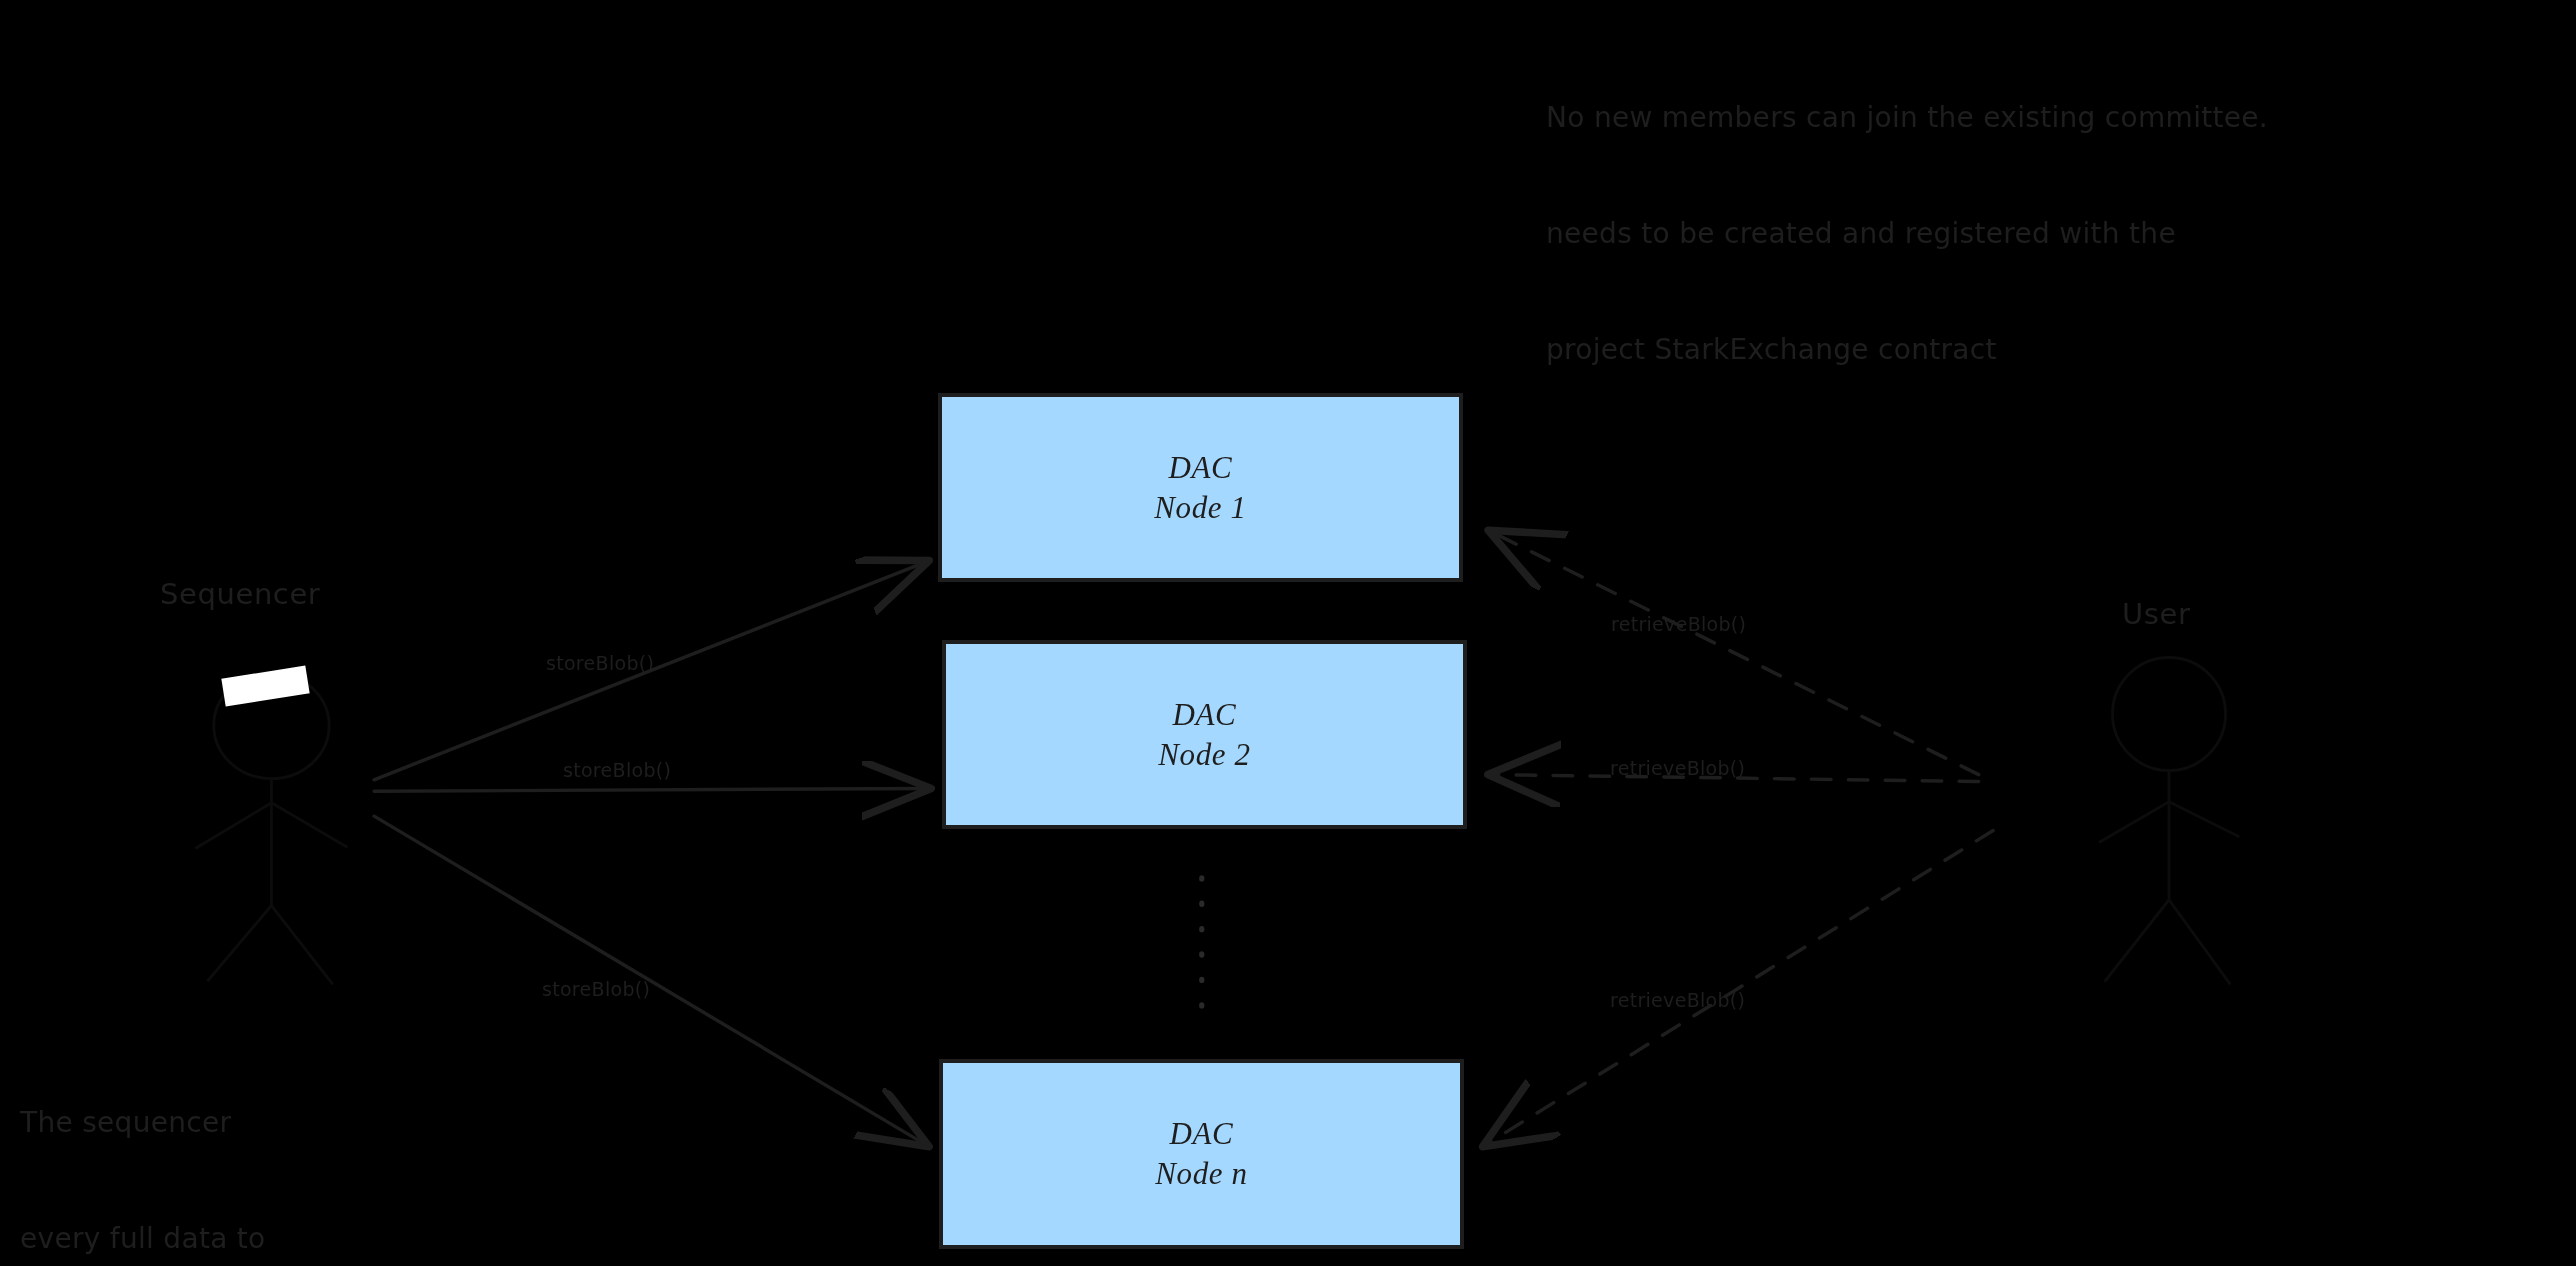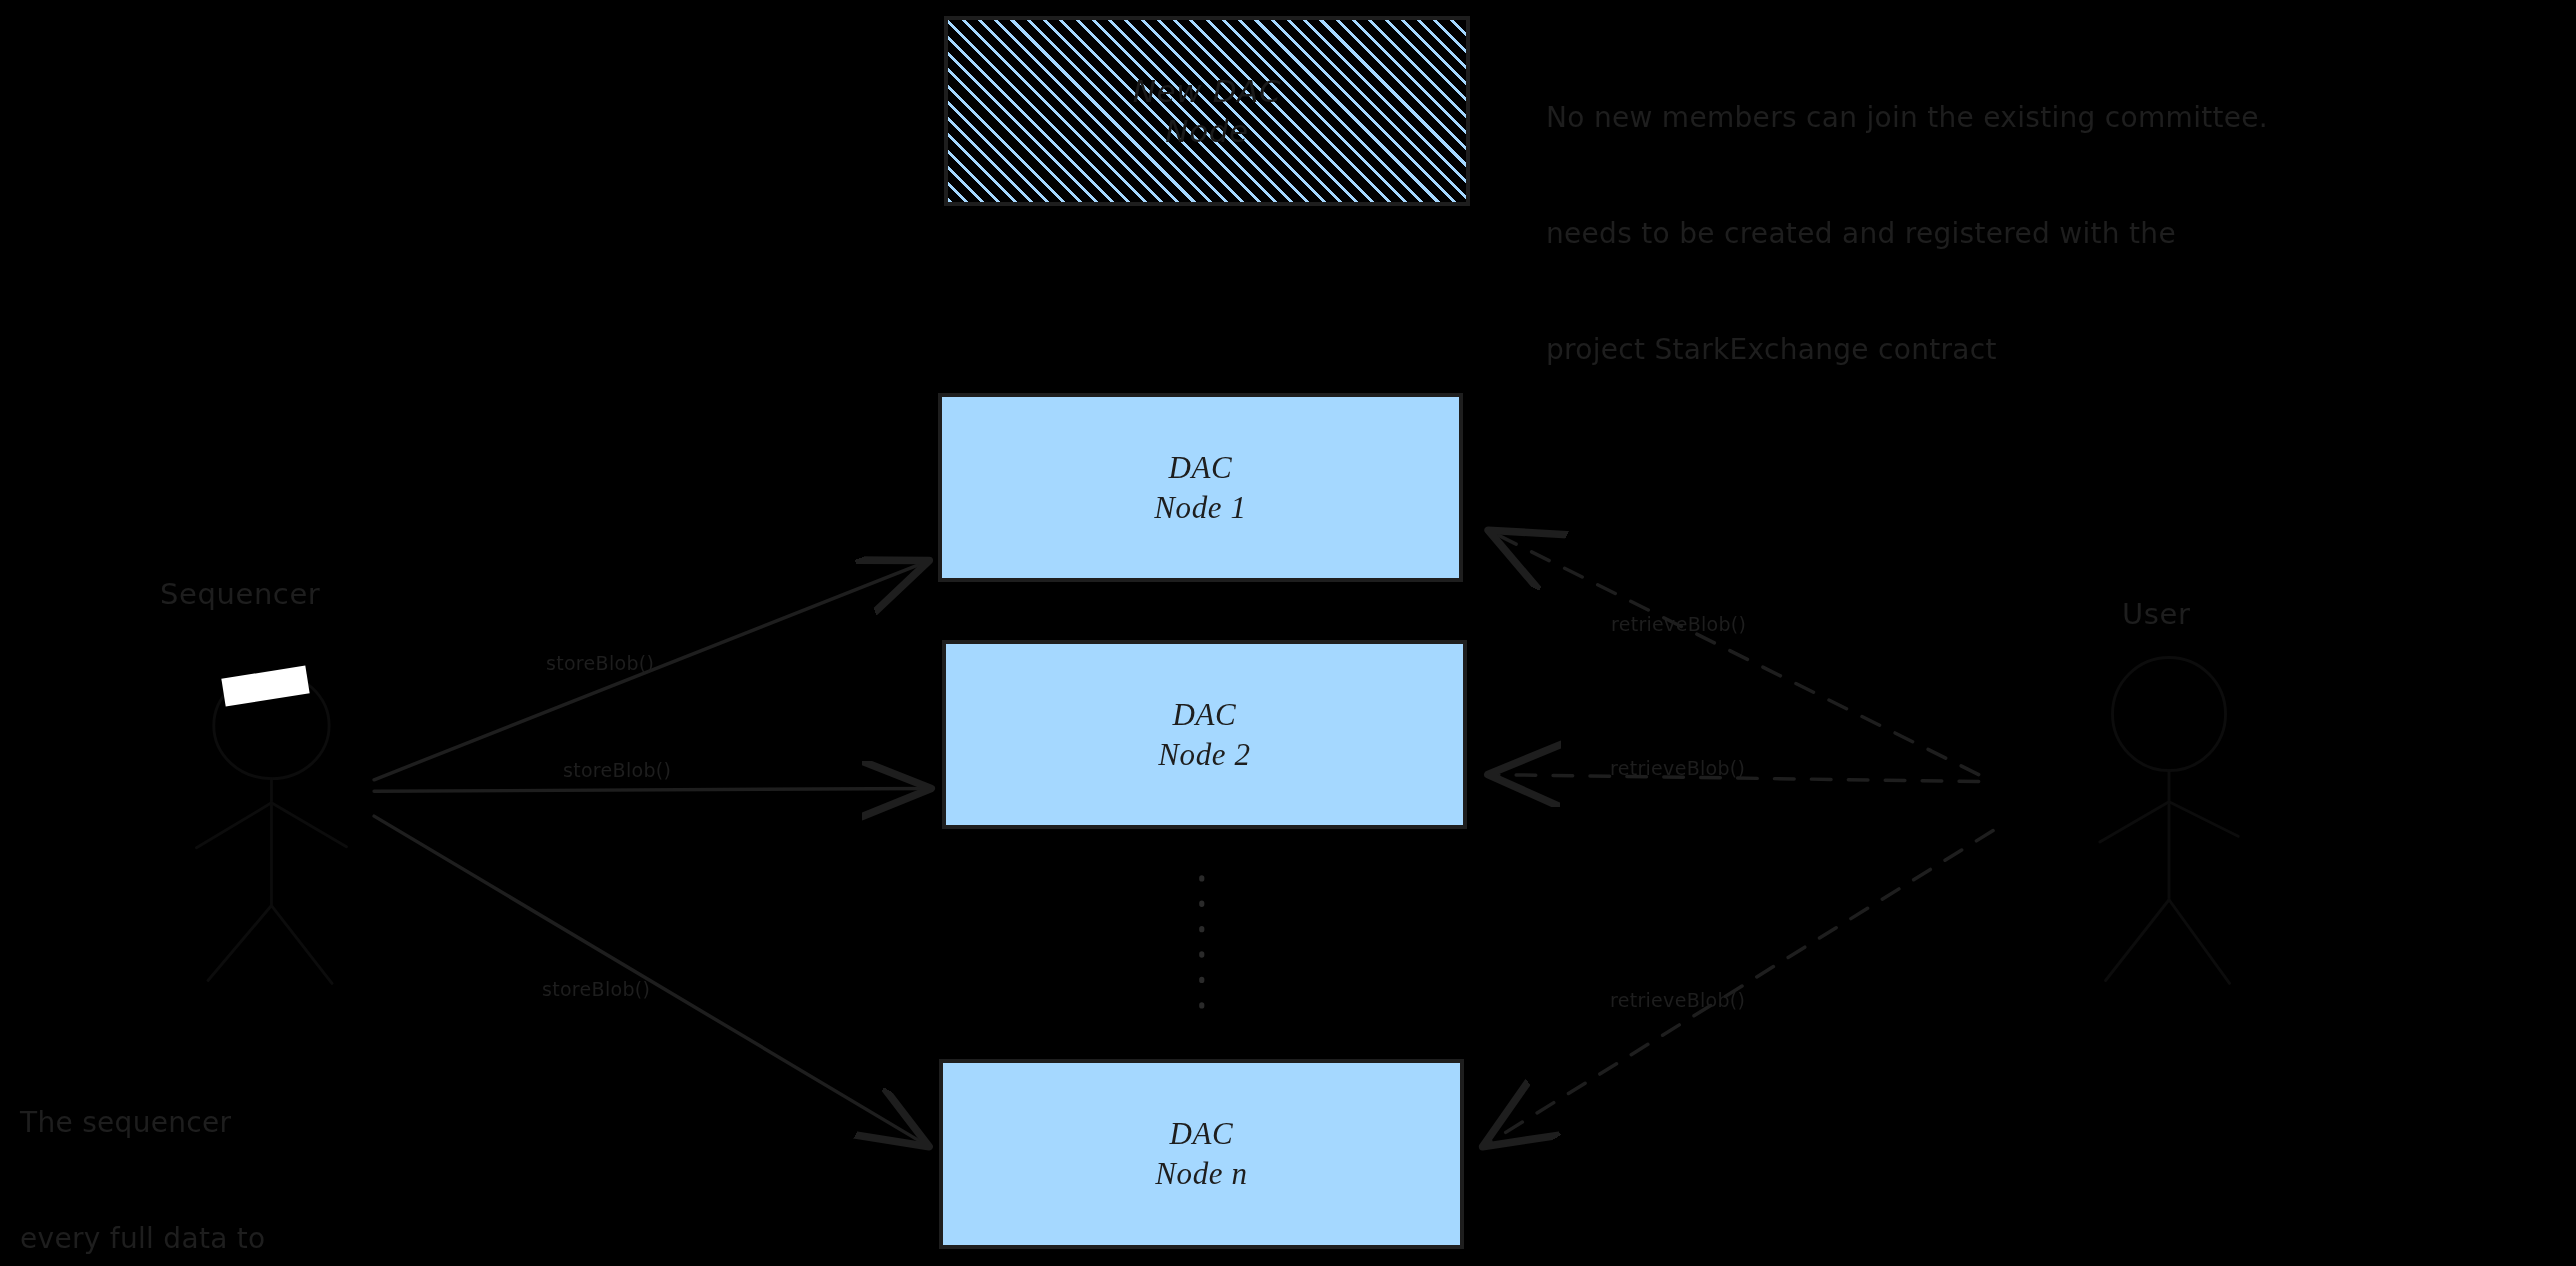--- a/index.html
+++ b/index.html
@@ -148,24 +148,20 @@
     </g>
 
     <g stroke="#0c0c0c" stroke-width="5" fill="none" stroke-linecap="round" stroke-linejoin="round">
       <circle cx="3760" cy="1238" r="98"></circle>
       <path d="M 3760,1336 L 3760,1560"></path>
       <path d="M 3760,1390 L 3640,1460 M 3760,1390 L 3880,1450"></path>
       <path d="M 3760,1560 L 3650,1700 M 3760,1560 L 3865,1705"></path>
     </g>
   </svg>
 
-  <div class="hatch-box" style="left:944px; top:16px; width:526px; height:190px;">
-    <div class="line">New DAC</div>
-    <div class="line">Node</div>
-  </div>
 
   <div class="node-box" style="left:938px; top:393px; width:525px; height:189px;">
     <div class="line">DAC</div>
     <div class="line">Node 1</div>
   </div>
 
   <div class="node-box" style="left:942px; top:640px; width:525px; height:189px;">
     <div class="line">DAC</div>
     <div class="line">Node 2</div>
   </div>

